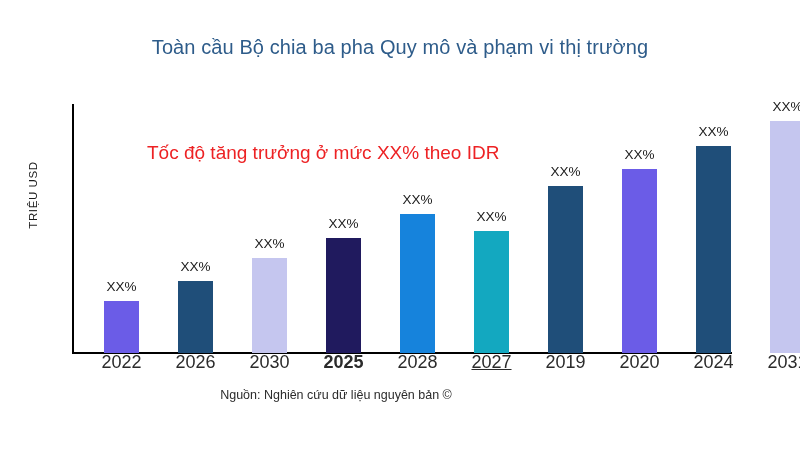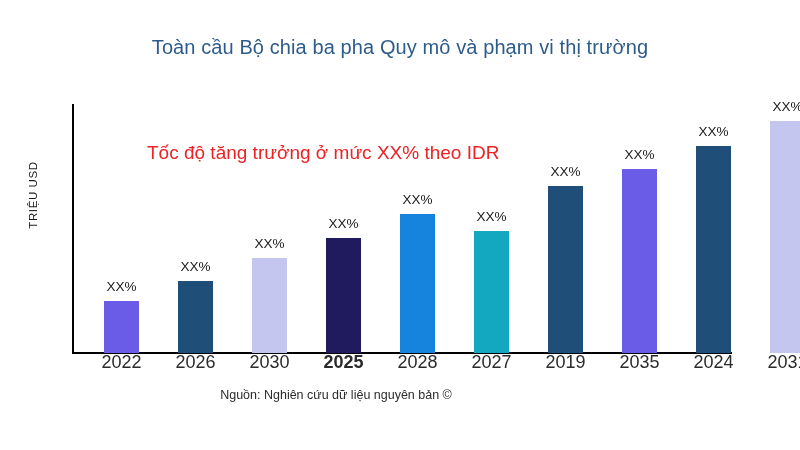--- a/index.html
+++ b/index.html
@@ -158,27 +158,27 @@
       <div class="bar-value" style="left: 234.5px; top: 236.38px;">XX%</div>
       <div class="tick-label" style="left: 232.5px;">2030</div>
       <div class="bar" style="left: 326px; top: 238.46px; height: 114.54px; width: 35px; background: rgb(32, 26, 94);"></div>
       <div class="bar-value" style="left: 308.5px; top: 216.46px;">XX%</div>
       <div class="tick-label" style="left: 306.5px; font-weight: bold;">2025</div>
       <div class="bar" style="left: 400px; top: 213.56px; height: 139.44px; width: 35px; background: rgb(22, 131, 220);"></div>
       <div class="bar-value" style="left: 382.5px; top: 191.56px;">XX%</div>
       <div class="tick-label" style="left: 380.5px;">2028</div>
       <div class="bar" style="left: 474px; top: 230.99px; height: 122.01px; width: 35px; background: rgb(19, 168, 192);"></div>
       <div class="bar-value" style="left: 456.5px; top: 208.99px;">XX%</div>
-      <div class="tick-label" style="left: 454.5px;">2027</div>
+      <div class="tick-label" style="left: 454.5px; text-decoration: underline;">2027</div>
       <div class="bar" style="left: 548px; top: 186.17px; height: 166.83px; width: 35px; background: rgb(31, 78, 121);"></div>
       <div class="bar-value" style="left: 530.5px; top: 164.17px;">XX%</div>
       <div class="tick-label" style="left: 528.5px;">2019</div>
       <div class="bar" style="left: 622px; top: 168.74px; height: 184.26px; width: 35px; background: rgb(107, 92, 231);"></div>
       <div class="bar-value" style="left: 604.5px; top: 146.74px;">XX%</div>
-      <div class="tick-label" style="left: 602.5px;">2035</div>
+      <div class="tick-label" style="left: 602.5px;">2020</div>
       <div class="bar" style="left: 696px; top: 146.33px; height: 206.67px; width: 35px; background: rgb(31, 78, 121);"></div>
       <div class="bar-value" style="left: 678.5px; top: 124.33px;">XX%</div>
       <div class="tick-label" style="left: 676.5px;">2024</div>
       <div class="bar" style="left: 770px; top: 121.43px; height: 231.57px; width: 35px; background: rgb(197, 198, 239);"></div>
       <div class="bar-value" style="left: 752.5px; top: 99.43px;">XX%</div>
       <div class="tick-label" style="left: 750.5px;">2031</div>
     </div>
 
   <div id="source-note">Nguồn: Nghiên cứu dữ liệu nguyên bản ©</div>
 

